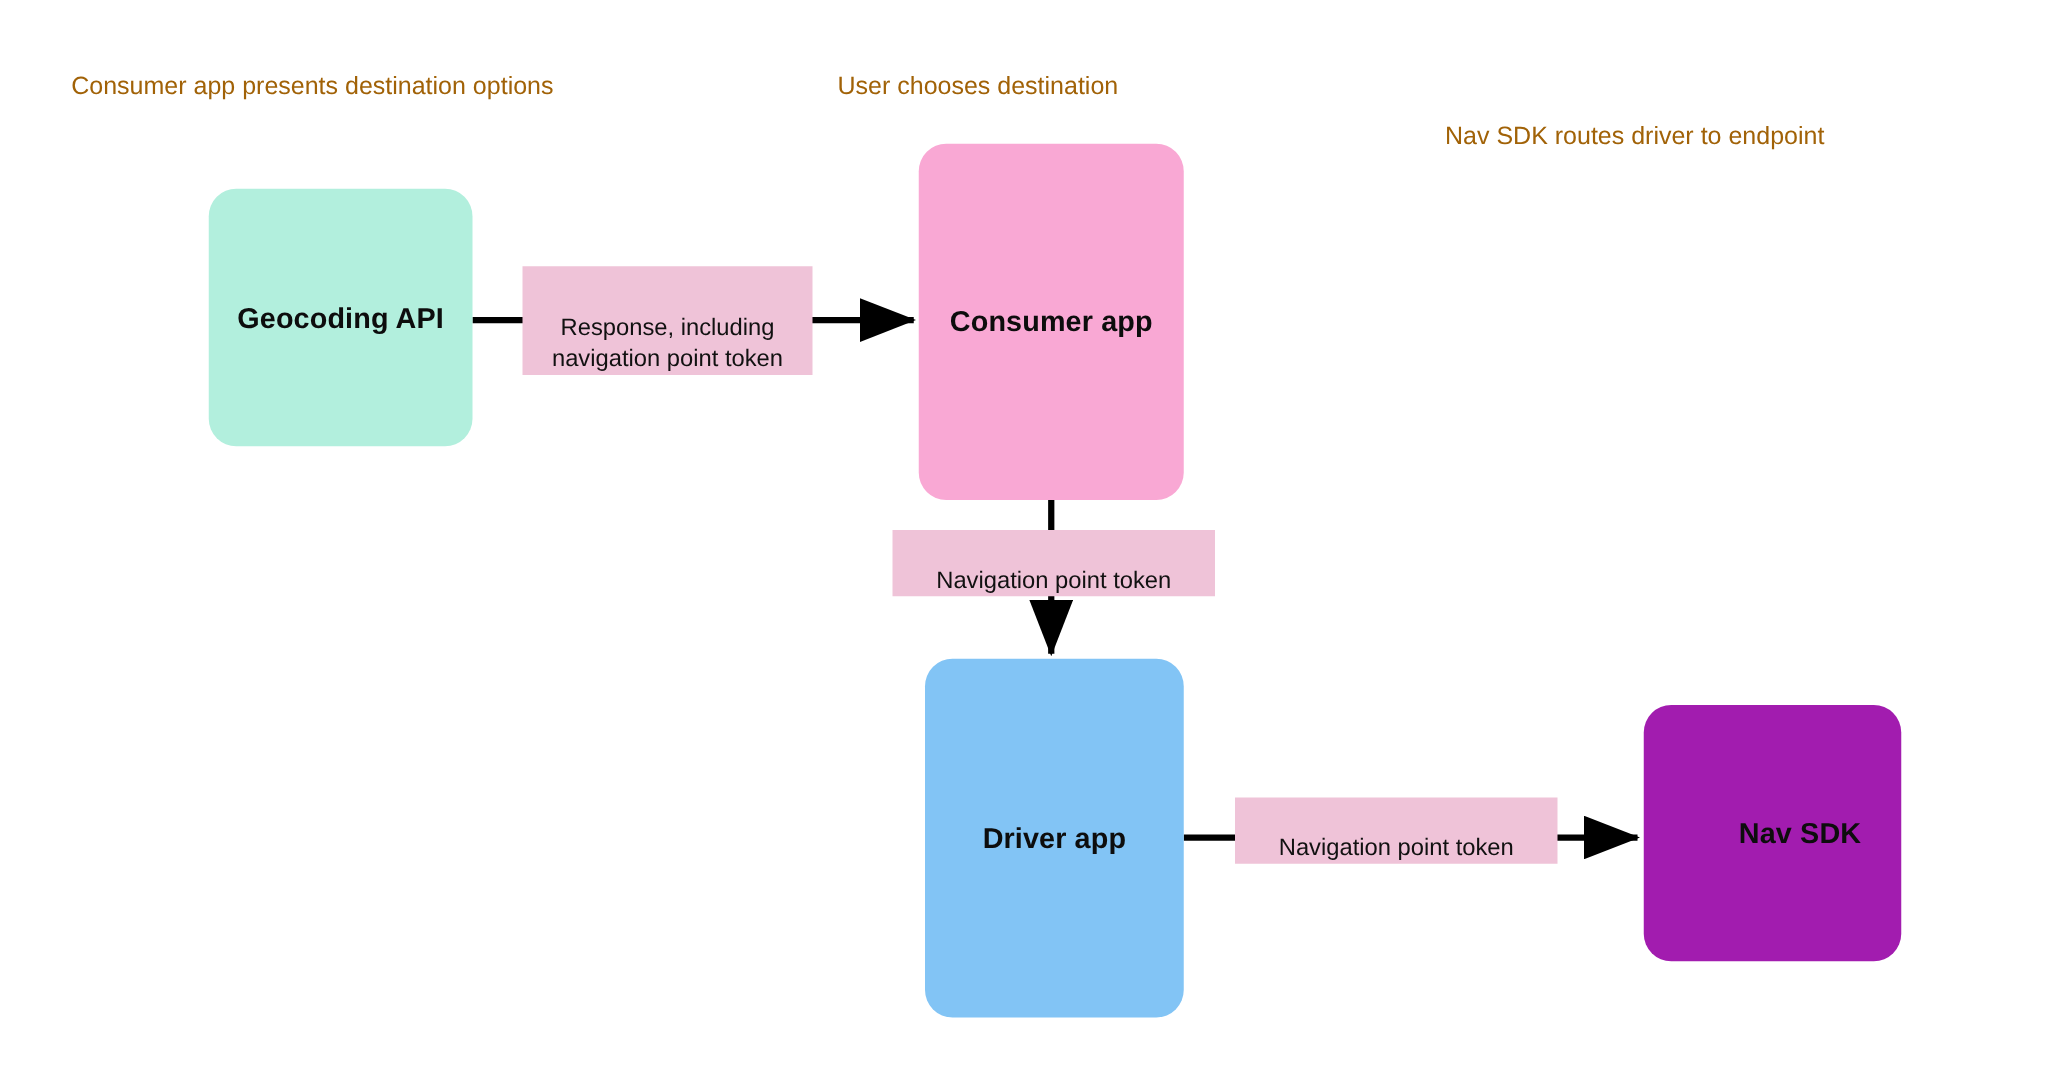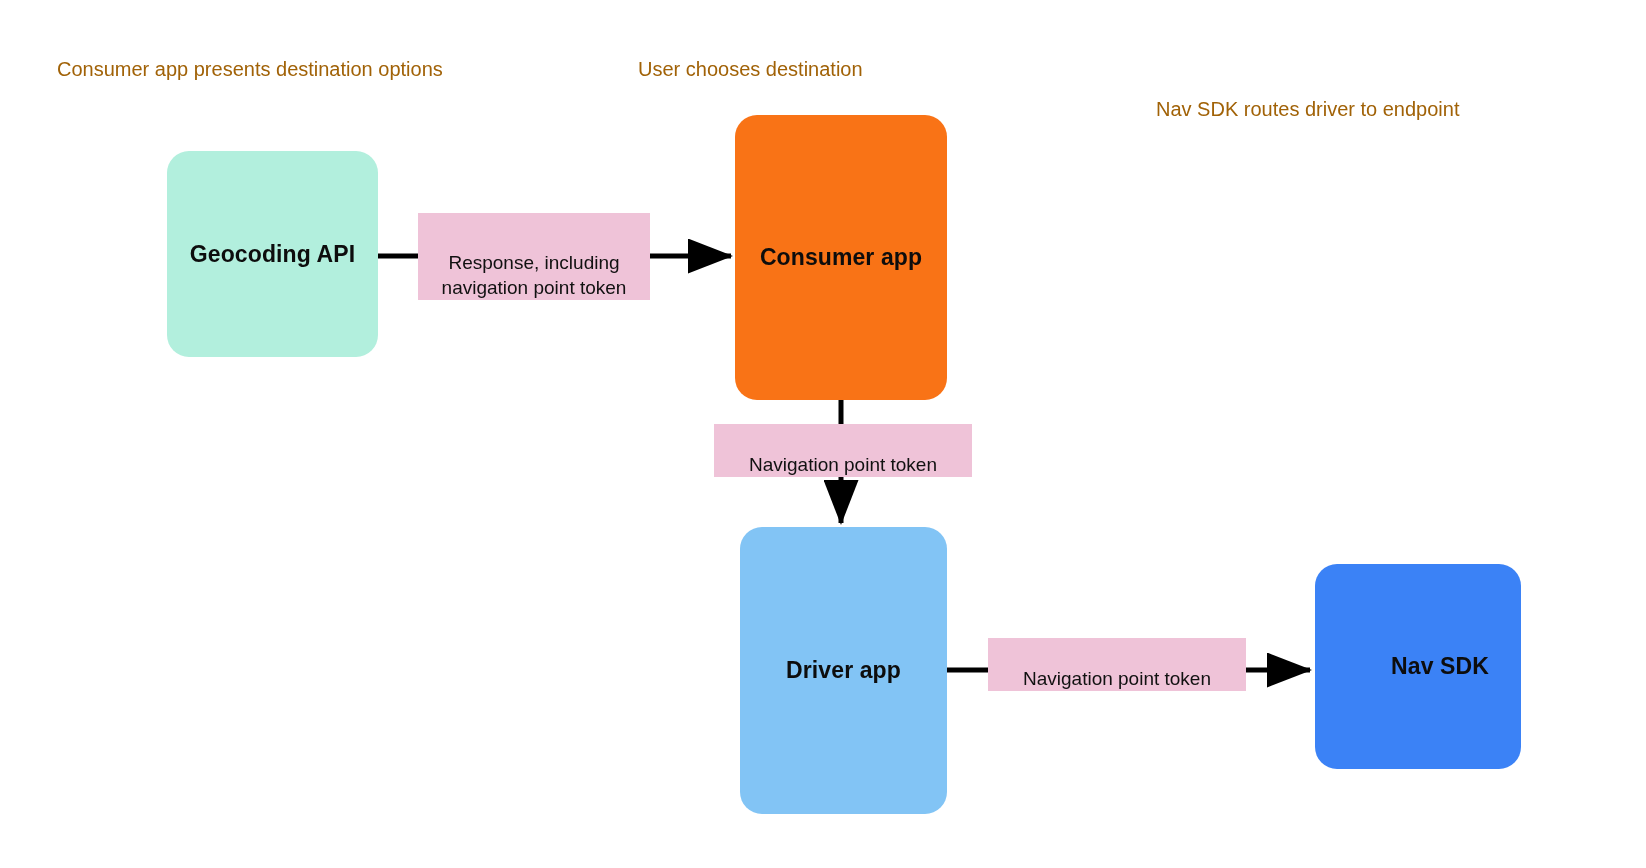--- a/index.html
+++ b/index.html
@@ -76,21 +76,21 @@
     pointer-events: none;
   }
 </style>
 </head>
 <body>
 
 <div id="canvas">
 
   <div class="col-header" style="left:57px; top:55px;">Consumer app presents destination options</div>
 
-  <div class="col-header" style="left:638px; top:55px;">User chooses destination</div>
+  <div class="col-header" style="left:670px; top:55px;">User chooses destination</div>
 
   <div class="col-header" style="left:1156px; top:55px;margin-top:40px;">Nav SDK routes driver to endpoint</div>
 
   <svg id="edges" viewBox="0 0 1646 868" xmlns="http://www.w3.org/2000/svg">
     <defs>
       <marker id="arrowhead" markerWidth="9" markerHeight="7" refX="8.6" refY="3.5" orient="auto" markerUnits="strokeWidth">
         <polygon points="0 0, 9 3.5, 0 7" fill="#000000"></polygon>
       </marker>
     </defs>
 
@@ -98,29 +98,29 @@
 
     <line x1="841" y1="400" x2="841" y2="523" stroke="#000000" stroke-width="5" marker-end="url(#arrowhead)"></line>
 
     <line x1="947" y1="670" x2="1310" y2="670" stroke="#000000" stroke-width="5" marker-end="url(#arrowhead)"></line>
   </svg>
 
   <div class="node" style="left:167px; top:151px; width:211px; height:206px; background:#b2efdd; z-index:3;">
     <span class="node-label">Geocoding API</span>
   </div>
 
-  <div class="node" style="left:735px; top:115px; width:212px; height:285px; background:#f97316; z-index:3;">
+  <div class="node" style="left:735px; top:115px; width:212px; height:285px; background:#f9a8d4; z-index:3;">
     <span class="node-label">Consumer app</span>
   </div>
 
   <div class="node" style="left:740px; top:527px; width:207px; height:287px; background:#82c4f5; z-index:3;">
     <span class="node-label">Driver app</span>
   </div>
 
-  <div class="node" style="left:1315px; top:564px; width:206px; height:205px; background:#3b82f6; z-index:3;padding-left:44px;">
+  <div class="node" style="left:1315px; top:564px; width:206px; height:205px; background:#a21caf; z-index:3;padding-left:44px;">
     <span class="node-label">Nav SDK</span>
   </div>
 
   <div class="chip" style="left:418px; top:213px; width:232px; height:87px; background:#efc3d8;">
     <span class="chip-label">Response, including navigation point token</span>
   </div>
 
   <div class="chip" style="left:714px; top:424px; width:258px; height:53px; background:#efc3d8;">
     <span class="chip-label">Navigation point token</span>
   </div>

